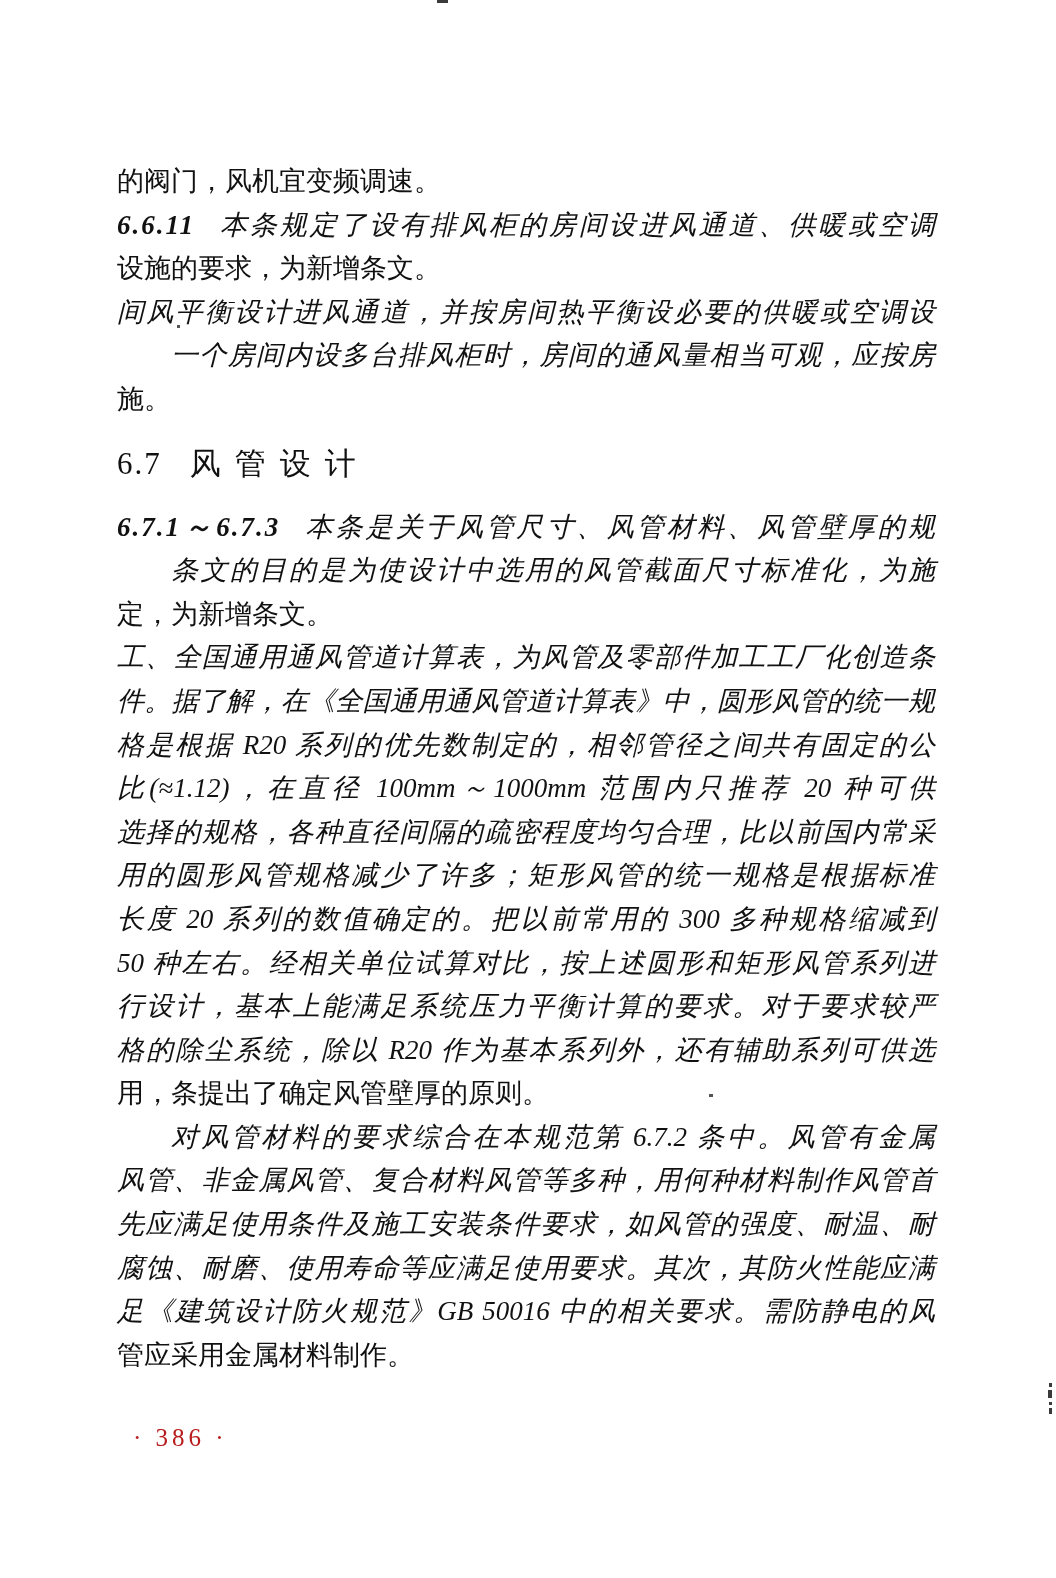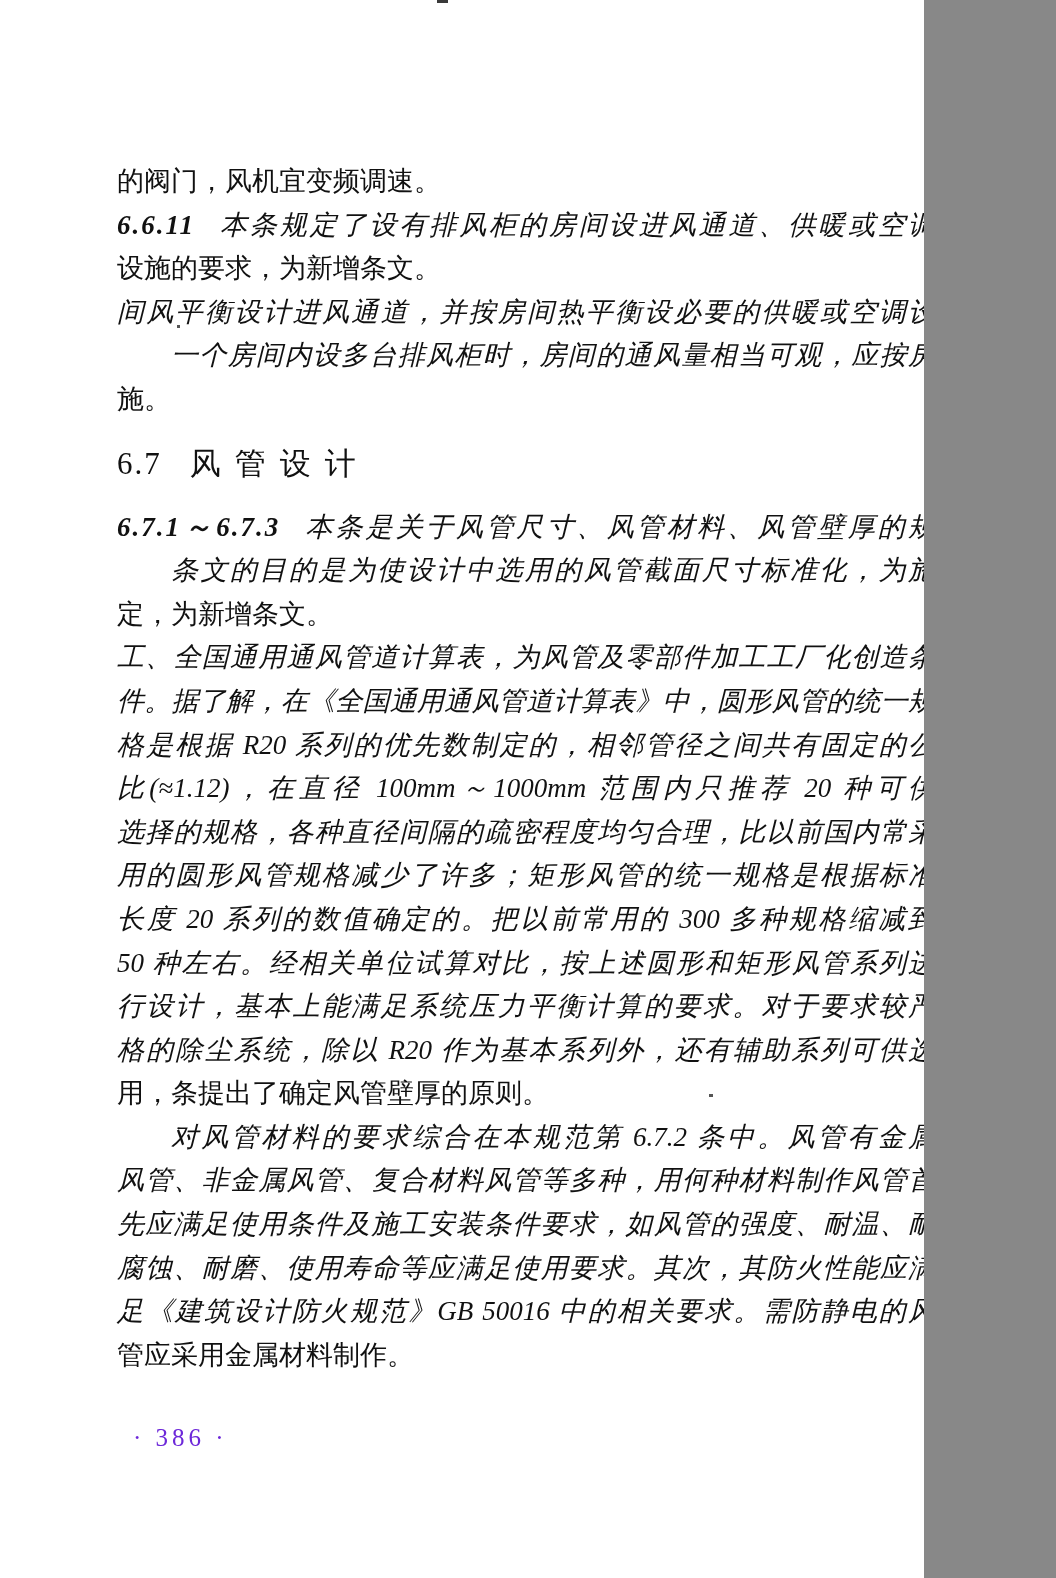--- a/index.html
+++ b/index.html
@@ -1,19 +1,19 @@
 <!DOCTYPE html>
 <html><head>
 <meta charset="utf-8">
 <style>
   html, body { margin: 0; padding: 0; }
   body { background: #888; }
   .page {
     position: relative;
-    width: 924px;
+    width: 1056px;
     height: 1578px;
     background: #ffffff;
     overflow: hidden;
     font-family: "Liberation Serif", "DejaVu Serif", serif;
     color: #111111;
   }
   #text-block {
     position: absolute;
     left: 117px;
     top: 160px;
@@ -42,21 +42,21 @@
     margin: 18px 0;
   }
   .heading-num { letter-spacing: 2px; margin-right: 28px; }
   .heading-title { letter-spacing: 14px; }
   .page-number {
     position: absolute;
     left: 133px;
     top: 1424px;
     font-size: 25px;
     letter-spacing: 4px;
-    color: #6d28d9;
+    color: #b91c1c;
   }
   .artifact { position: absolute; background: #3a3a3a; }
   .artifact.top-dash   { left: 437px; top: 0px;     width: 11px; height: 3px; }
   .artifact.speck-1    { left: 177px; top: 325px;   width: 3px;  height: 3px; background:#555; }
   .artifact.speck-2    { left: 709px; top: 1094px;  width: 4px;  height: 3px; background:#555; }
   .artifact.edge-a     { left: 1049px; top: 1383px; width: 3px;  height: 4px; }
   .artifact.edge-b     { left: 1048px; top: 1390px; width: 4px;  height: 8px; }
   .artifact.edge-c     { left: 1049px; top: 1402px; width: 3px;  height: 3px; }
   .artifact.edge-d     { left: 1049px; top: 1408px; width: 3px;  height: 6px; }
 </style>

